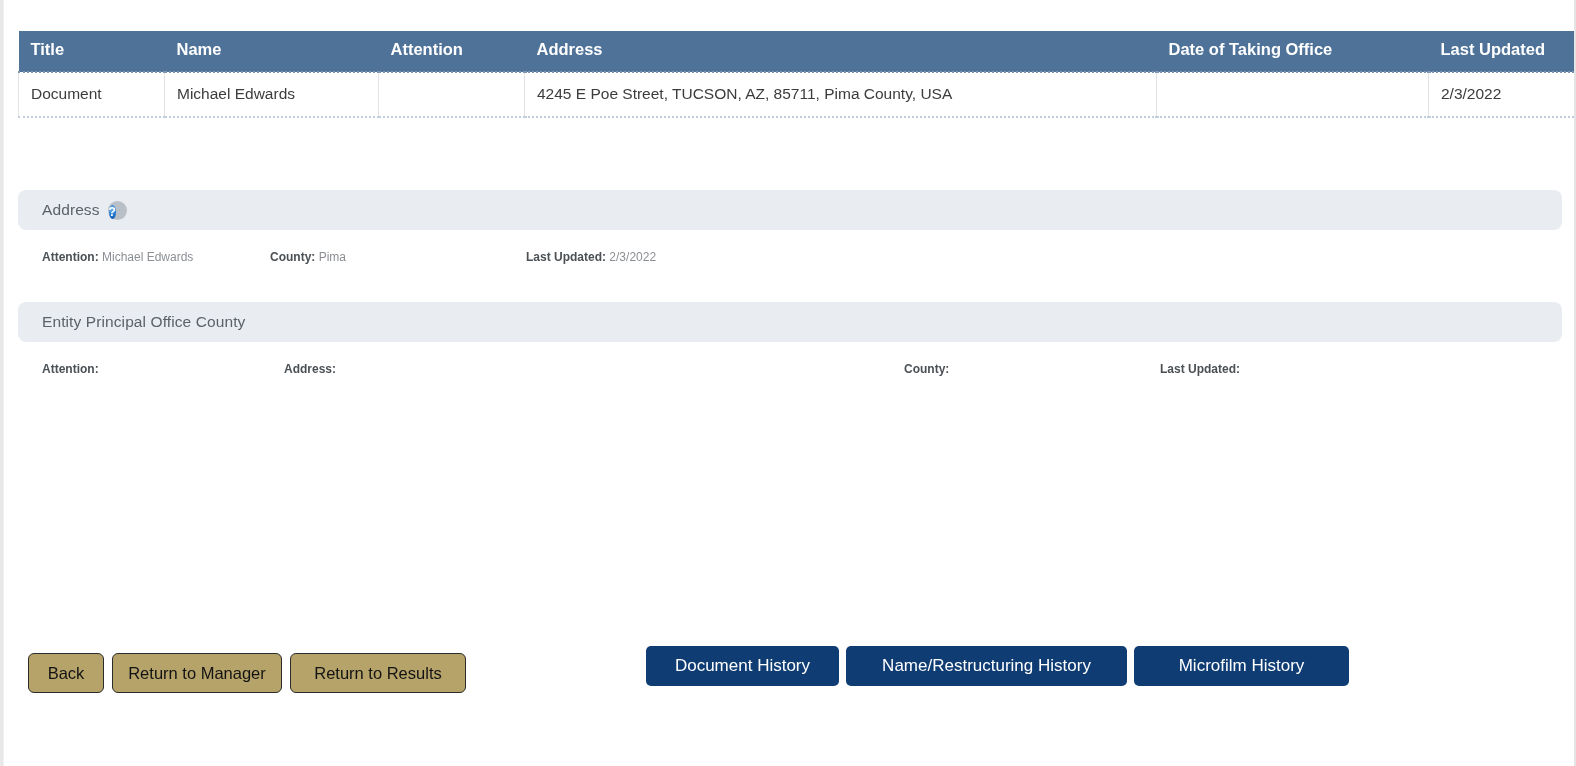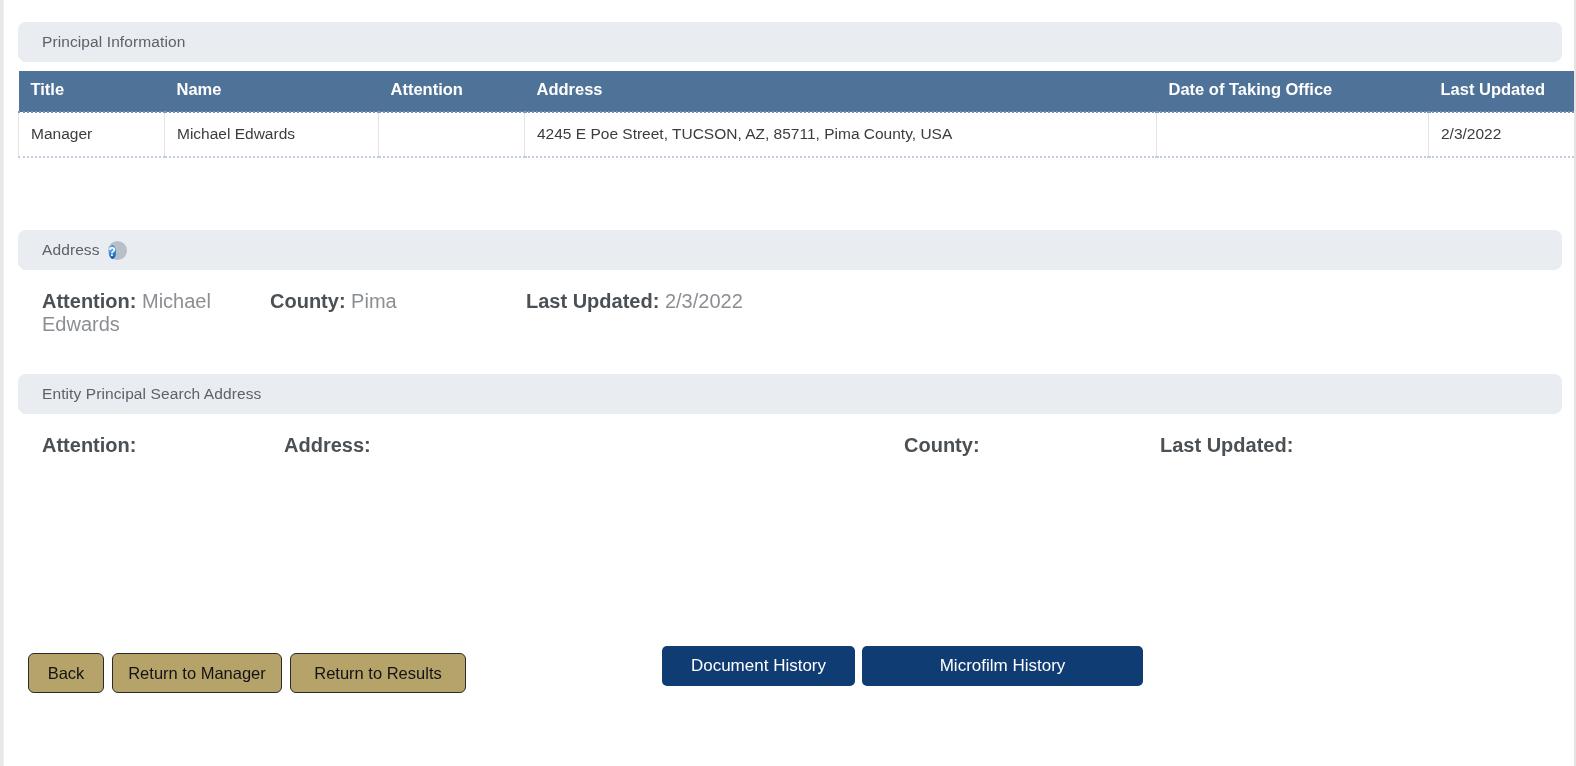--- a/index.html
+++ b/index.html
@@ -133,21 +133,21 @@
     padding-left: 34px;
     font-size: 16px;
     font-weight: bold;
     color: #000000;
   }
 
   
   .detail-row {
     display: flex;
     padding: 20px 0 0 0;
-    font-size: 20px;
+    font-size: 12px;
   }
   .detail-field { color: #8b8f93; }
   .detail-field .lbl {
     color: #4b5055;
     font-weight: bold;
   }
   .f-attention { width: 252px; padding-left: 24px; box-sizing: border-box; }
   .f-address   { width: 634px; padding-left: 14px; box-sizing: border-box; }
   .f-county    { width: 256px; box-sizing: border-box; }
   .f-updated   { width: 330px; box-sizing: border-box; }
@@ -193,56 +193,53 @@
     top: 13px;
     display: flex;
     gap: 8px;
   }
   .left-btns .btn:nth-child(1) { width: 76px; }
   .left-btns .btn:nth-child(2) { width: 170px; }
   .left-btns .btn:nth-child(3) { width: 176px; }
 
   .right-btns {
     position: absolute;
-    left: 658px;
+    left: 642px;
     top: 6px;
     display: flex;
     gap: 7px;
   }
   .right-btns .btn:nth-child(1) { width: 193px; }
   .right-btns .btn:nth-child(2) { width: 281px; }
   .right-btns .btn:nth-child(3) { width: 215px; }
   .right-btns .btn:nth-child(4) { width: 185px; border-radius: 7px; }
 </style>
 </head>
 <body>
 
 <div id="page">
   <div class="inner">
 
     <div style="height:22px"></div>
-    <div class="section-bar">
-      <span class="bar-label">Principal Information</span>
-    </div>
 
     <div class="table-wrap">
       <table class="principal">
         <thead>
           <tr>
             <th class="col-title">Title</th>
             <th class="col-name">Name</th>
             <th class="col-attention">Attention</th>
             <th class="col-address">Address</th>
             <th class="col-date">Date of Taking Office</th>
             <th class="col-updated">Last Updated</th>
           </tr>
         </thead>
         <tbody>
           <tr>
-            <td>Manager</td>
+            <td>Document</td>
             <td>Michael Edwards</td>
             <td>&nbsp;</td>
             <td>4245 E Poe Street, TUCSON, AZ, 85711, Pima County, USA</td>
             <td>&nbsp;</td>
             <td>2/3/2022</td>
           </tr>
         </tbody>
       </table>
     </div>
 
@@ -265,21 +262,21 @@
       </div>
       <div class="detail-field f-updated">
         <span class="lbl">Last Updated:</span>
         <span>2/3/2022</span>
       </div>
     </div>
 
     <div class="spacer-sm" style="height:38px"></div>
 
     <div class="section-bar">
-      <span class="bar-label">Entity Principal Search Address</span>
+      <span class="bar-label">Entity Principal Office County</span>
     </div>
 
     <div class="detail-row">
       <div class="detail-field f-attention">
         <span class="lbl">Attention:</span>
         <span></span>
       </div>
       <div class="detail-field f-address">
         <span class="lbl">Address:</span>
         <span></span>
@@ -297,16 +294,17 @@
   </div>
 
   <div class="footer">
     <div class="left-btns">
       <button class="btn btn-tan">Back</button>
       <button class="btn btn-tan">Return to Manager</button>
       <button class="btn btn-tan">Return to Results</button>
     </div>
     <div class="right-btns">
       <button class="btn btn-navy">Document History</button>
+      <button class="btn btn-navy">Name/Restructuring History</button>
       <button class="btn btn-navy">Microfilm History</button>
     </div>
   </div>
 </div>
 
 </body></html>

